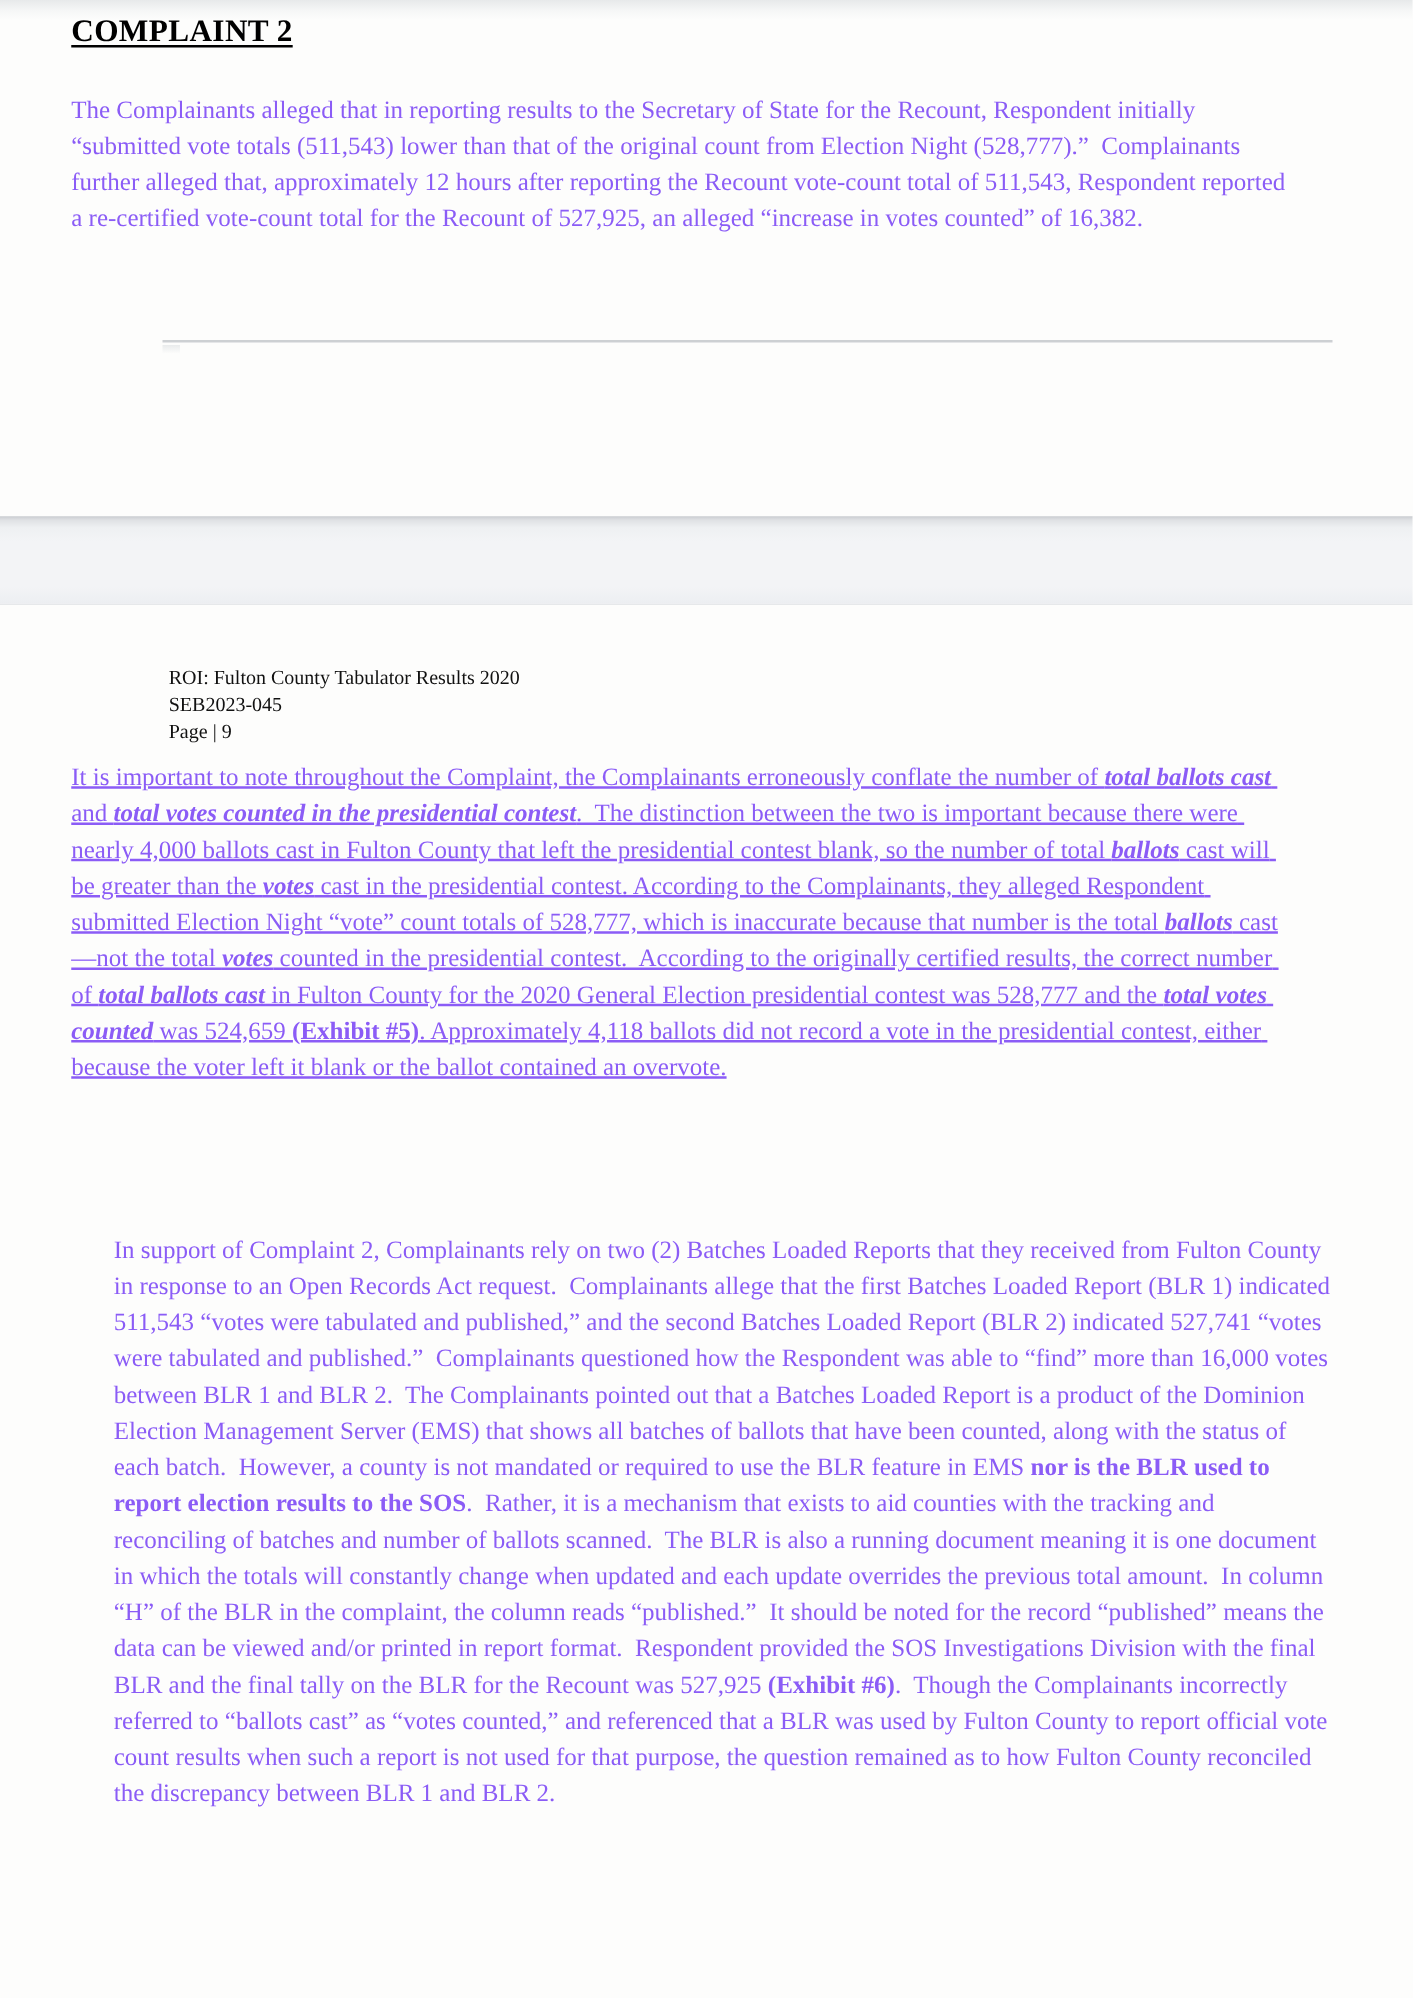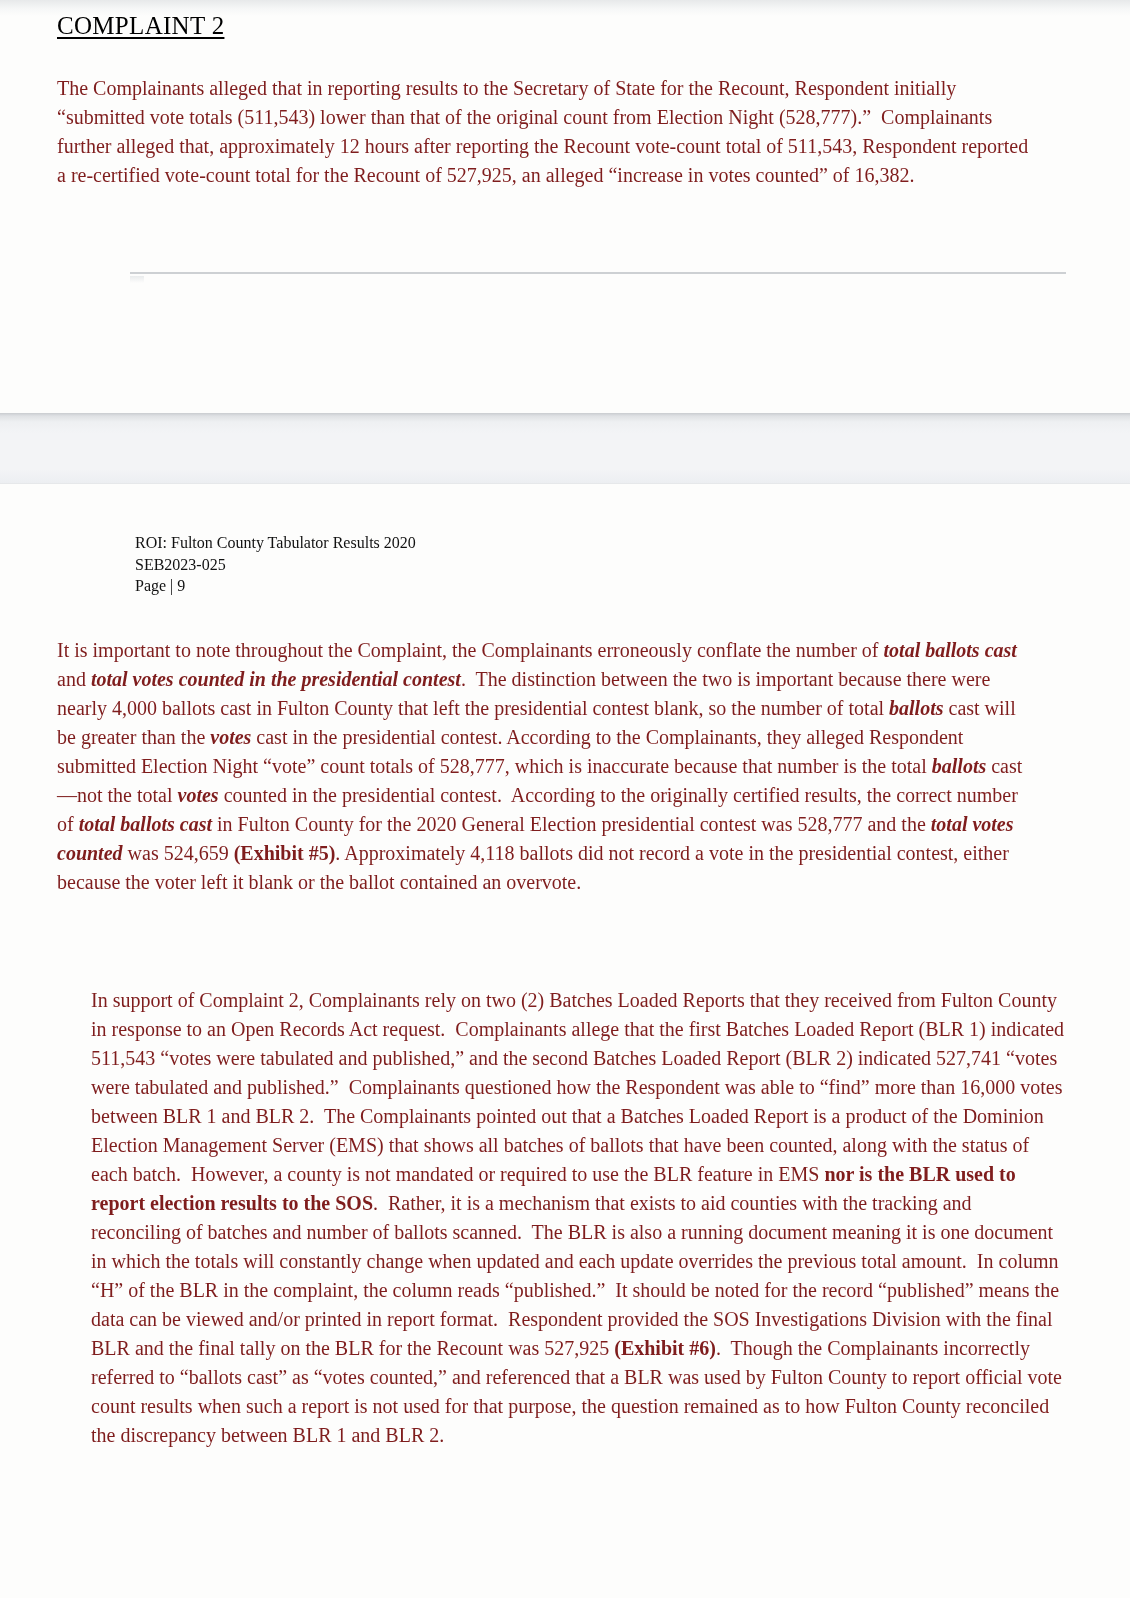--- a/index.html
+++ b/index.html
@@ -21,39 +21,39 @@
     width: 100%;
     height: 16px;
     background: linear-gradient(180deg, #e7e9ea 0%, #f6f7f7 55%, rgba(253,253,252,0) 100%);
   }
   .doc-heading {
     position: absolute;
     top: 12px;
     left: 57px;
     margin: 0;
     font-size: 25px;
-    font-weight: normal;
+    font-weight: bold;
     color: #000;
     text-decoration: underline;
     text-decoration-thickness: 2px;
     text-underline-offset: 3px;
     letter-spacing: 0.3px;
   }
   .para {
     position: absolute;
     left: 57px;
     width: 975px;
     margin: 0;
     font-size: 20px;
     line-height: 29px;
     white-space: pre-wrap;
-    color: #7f1d1d;
+    color: #8b5cf6;
   }
   .para-1 { top: 74px; }
-  .para-2 { top: 636px; }
+  .para-2 { top: 608px; text-decoration: underline; }
   .para-3 { top: 986px; margin-left: 34px; }
   .run-b  { font-weight: bold; }
   .run-bi { font-weight: bold; font-style: italic; }
   .divider {
     position: absolute;
     top: 272px;
     left: 130px;
     width: 936px;
     height: 2px;
     background: #cdd0d3;
@@ -96,19 +96,19 @@
 
 <p class="para para-1"><span>The Complainants alleged that in reporting results to the Secretary of State for the Recount, Respondent initially “submitted vote totals (511,543) lower than that of the original count from Election Night (528,777).”  Complainants further alleged that, approximately 12 hours after reporting the Recount vote-count total of 511,543, Respondent reported a re-certified vote-count total for the Recount of 527,925, an alleged “increase in votes counted” of 16,382.</span></p>
 
 <div class="divider"></div>
 <div class="divider-smudge"></div>
 
 <div class="page-gap"></div>
 
 <div class="doc-header">
   <div>ROI: Fulton County Tabulator Results 2020</div>
-  <div>SEB2023-025</div>
+  <div>SEB2023-045</div>
   <div>Page | 9</div>
 </div>
 
 <p class="para para-2"><span>It is important to note throughout the Complaint, the Complainants erroneously conflate the number of </span><span class="run-bi">total ballots cast</span><span> and </span><span class="run-bi">total votes counted in the presidential contest</span><span>.  The distinction between the two is important because there were nearly 4,000 ballots cast in Fulton County that left the presidential contest blank, so the number of total </span><span class="run-bi">ballots</span><span> cast will be greater than the </span><span class="run-bi">votes</span><span> cast in the presidential contest. According to the Complainants, they alleged Respondent submitted Election Night “vote” count totals of 528,777, which is inaccurate because that number is the total </span><span class="run-bi">ballots</span><span> cast—not the total </span><span class="run-bi">votes</span><span> counted in the presidential contest.  According to the originally certified results, the correct number of </span><span class="run-bi">total ballots cast</span><span> in Fulton County for the 2020 General Election presidential contest was 528,777 and the </span><span class="run-bi">total votes counted</span><span> was 524,659 </span><span class="run-b">(Exhibit #5)</span><span>. Approximately 4,118 ballots did not record a vote in the presidential contest, either because the voter left it blank or the ballot contained an overvote.</span></p>
 
 <p class="para para-3"><span>In support of Complaint 2, Complainants rely on two (2) Batches Loaded Reports that they received from Fulton County in response to an Open Records Act request.  Complainants allege that the first Batches Loaded Report (BLR 1) indicated 511,543 “votes were tabulated and published,” and the second Batches Loaded Report (BLR 2) indicated 527,741 “votes were tabulated and published.”  Complainants questioned how the Respondent was able to “find” more than 16,000 votes between BLR 1 and BLR 2.  The Complainants pointed out that a Batches Loaded Report is a product of the Dominion Election Management Server (EMS) that shows all batches of ballots that have been counted, along with the status of each batch.  However, a county is not mandated or required to use the BLR feature in EMS </span><span class="run-b">nor is the BLR used to report election results to the SOS</span><span>.  Rather, it is a mechanism that exists to aid counties with the tracking and reconciling of batches and number of ballots scanned.  The BLR is also a running document meaning it is one document in which the totals will constantly change when updated and each update overrides the previous total amount.  In column “H” of the BLR in the complaint, the column reads “published.”  It should be noted for the record “published” means the data can be viewed and/or printed in report format.  Respondent provided the SOS Investigations Division with the final BLR and the final tally on the BLR for the Recount was 527,925 </span><span class="run-b">(Exhibit #6)</span><span>.  Though the Complainants incorrectly referred to “ballots cast” as “votes counted,” and referenced that a BLR was used by Fulton County to report official vote count results when such a report is not used for that purpose, the question remained as to how Fulton County reconciled the discrepancy between BLR 1 and BLR 2.</span></p>
 
 </body></html>

